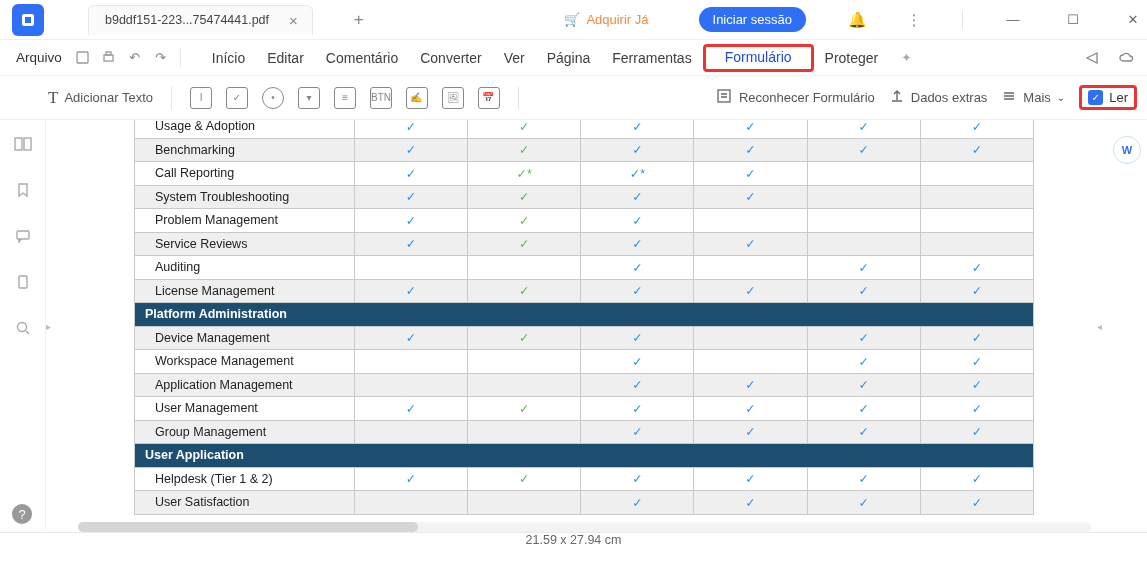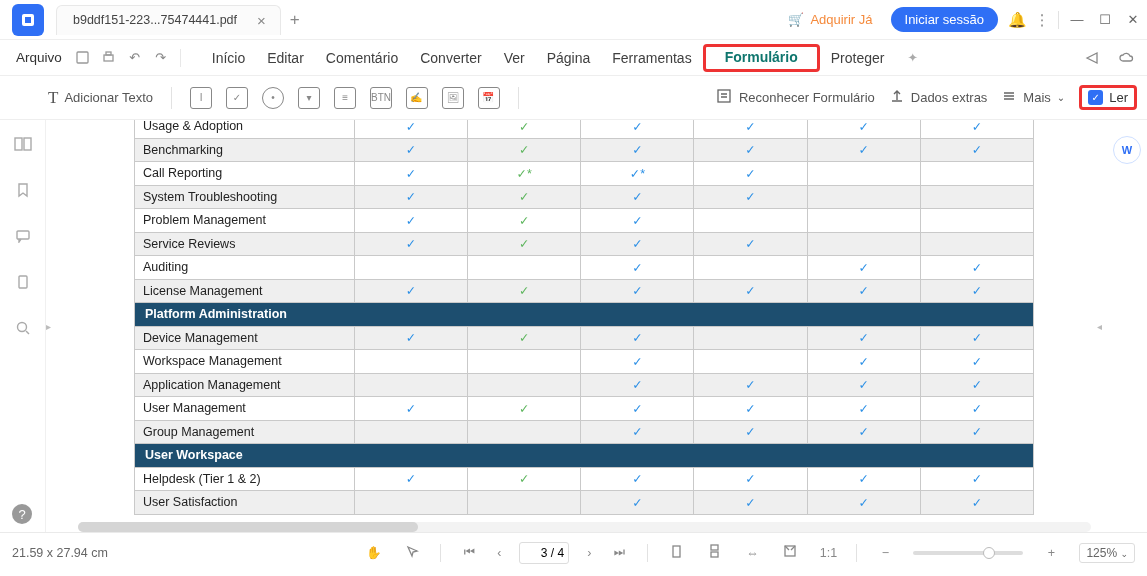--- a/index.html
+++ b/index.html
@@ -1,33 +1,33 @@
 <!DOCTYPE html>
 <html><head>
 <meta charset="utf-8">
 <style>
 * { margin: 0; padding: 0; box-sizing: border-box; font-family: -apple-system, BlinkMacSystemFont, "Segoe UI", Arial, sans-serif; }
 body { width: 1147px; height: 576px; overflow: hidden; background: #fff; font-size: 13px; color: #333; }
 
-.titlebar { height: 40px; display: flex; align-items: center; border-bottom: 1px solid #eee; }
+.titlebar { height: 40px; display: flex; align-items: center; border-bottom: 1px solid #eee; gap: 32px; }
 .app-logo { width: 32px; height: 32px; background: #2f6ff5; border-radius: 6px; margin: 0 12px; display: flex; align-items: center; justify-content: center; }
 .tab { height: 30px; display: flex; align-items: center; padding: 0 14px 0 16px; border-radius: 6px 6px 0 0; background: #fbfbfb; border: 1px solid #e8e8e8; border-bottom: none; font-size: 12.5px; color: #444; gap: 20px; }
 .tab-close { color: #888; font-size: 15px; cursor: pointer; }
 .new-tab { width: 28px; text-align: center; color: #888; font-size: 17px; cursor: pointer; }
 .title-spacer { flex: 1; }
 .acquire { color: #f58a3c; font-size: 13px; display: flex; align-items: center; gap: 6px; padding: 0 10px; cursor: pointer; }
 .signin-btn { background: #2f6ff5; color: #fff; border-radius: 14px; padding: 5px 14px; font-size: 13px; margin: 0 8px; cursor: pointer; }
 .win-btn { width: 28px; height: 40px; display: flex; align-items: center; justify-content: center; color: #666; cursor: pointer; }
 .bell, .dots { width: 24px; text-align: center; color: #888; font-size: 15px; cursor: pointer; }
 
 .menubar { height: 36px; display: flex; align-items: center; border-bottom: 1px solid #eee; padding: 0 8px; gap: 0; }
 .menu-file { padding: 4px 8px; font-size: 13.5px; }
 .mini-icon { width: 26px; height: 26px; display: flex; align-items: center; justify-content: center; color: #888; cursor: pointer; }
 .menu-item { padding: 6px 11px; font-size: 14px; color: #404040; cursor: pointer; }
-.menu-item.active { color: #0f766e; font-weight: 700; }
+.menu-item.active { color: #1d4ed8; font-weight: 400; }
 .menu-hl { border: 3px solid #e33; border-radius: 4px; padding: 2px 8px; }
 .tools-search { color: #aaa; font-size: 12.5px; display: flex; align-items: center; gap: 6px; margin-left: 12px; }
 .menubar .right-icons { margin-left: auto; display: flex; gap: 8px; }
 
 .toolbar { height: 44px; display: flex; align-items: center; border-bottom: 1px solid #eee; padding: 0 10px 0 48px; gap: 14px; }
 .tbtn { display: flex; align-items: center; gap: 6px; color: #555; font-size: 13px; cursor: pointer; }
 .iconbox { width: 22px; height: 22px; border: 1.3px solid #888; border-radius: 3px; display: flex; align-items: center; justify-content: center; font-size: 10px; color: #888; }
 .iconbox.round { border-radius: 50%; }
 .tb-sep { width: 1px; height: 22px; background: #e2e2e2; margin: 0 4px; }
 .toolbar .spacer { flex: 1; }
@@ -39,27 +39,27 @@
 .leftbar .ic { width: 20px; height: 20px; cursor: pointer; display: flex; align-items: center; justify-content: center; }
 .help-badge { position: absolute; left: 12px; bottom: 8px; width: 20px; height: 20px; border-radius: 50%; background: #999; color: #fff; font-size: 13px; display: flex; align-items: center; justify-content: center; }
 .doc-area { flex: 1; position: relative; overflow: hidden; background: #fff; }
 .scrolltrack { position: absolute; bottom: 0; left: 24px; right: 6px; height: 10px; background: #f3f3f3; border-radius: 5px; }
 .scrollthumb { position: absolute; left: 0; top: 0; height: 100%; width: 340px; background: #d5d5d5; border-radius: 5px; }
 .rightpad { width: 42px; position: relative; }
 .word-badge { position: absolute; top: 16px; right: 6px; width: 28px; height: 28px; border-radius: 50%; border: 1px solid #cfe0ff; background: #fff; color: #2f6ff5; font-size: 11px; font-weight: 700; display: flex; align-items: center; justify-content: center; }
 
 table.doc { width: 900px; border-collapse: collapse; margin-left: 80px; margin-top: -6px; table-layout: fixed; }
 table.doc td { border: 1px solid #c9c9c9; height: 23.5px; font-size: 12.5px; vertical-align: middle; padding: 0 10px; text-align: center; color: #2aa0e8; }
-table.doc td.lbl { text-align: left; color: #222; width: 220px; padding-left: 8px; }
+table.doc td.lbl { text-align: left; color: #222; width: 220px; padding-left: 20px; }
 table.doc tr.alt td:not(.hdr) { background: #efefef; }
 table.doc td.hdr { background: #1d4e6f; color: #fff; font-weight: 600; text-align: left; }
 .tick-blue { color: #2a8fe6; }
 .tick-green { color: #5cb55c; }
 
-.statusbar { height: 40px; border-top: 1px solid #eaeaea; display: flex; align-items: center; padding: 0 12px; gap: 18px; font-size: 12.5px; color: #666; }
+.statusbar { height: 40px; border-top: 1px solid #eaeaea; display: flex; align-items: center; padding: 0 12px; gap: 18px; font-size: 12.5px; color: #666; flex-direction: column; }
 .statusbar .sep { width: 1px; height: 18px; background: #e2e2e2; }
 .statusbar .grow { flex: 1; }
 .page-ctrl { display: flex; align-items: center; gap: 10px; }
 .page-input { border: 1px solid #ddd; border-radius: 3px; width: 50px; height: 22px; text-align: center; font-size: 12px; padding-left: 16px; }
 .zoom-slider { width: 110px; height: 4px; background: #ddd; border-radius: 2px; position: relative; }
 .zoom-knob { position: absolute; left: 63%; top: -4px; width: 12px; height: 12px; border-radius: 50%; background: #fff; border: 1px solid #bbb; }
 .zoom-val { border: 1px solid #ddd; border-radius: 3px; padding: 2px 6px; font-size: 12px; }
 .sicon { width: 20px; text-align: center; color: #888; cursor: pointer; }
 </style>
 </head>
@@ -348,21 +348,21 @@
           <tr class="alt">
             <td class="lbl">Group Management</td>
             <td></td>
             <td></td>
             <td><span class="tick-blue">✓</span></td>
             <td><span class="tick-blue">✓</span></td>
             <td><span class="tick-blue">✓</span></td>
             <td><span class="tick-blue">✓</span></td>
           </tr>
           <tr>
-            <td class="hdr" colspan="7">User Workspace</td>
+            <td class="hdr" colspan="7">User Application</td>
           </tr>
           <tr>
             <td class="lbl">Helpdesk (Tier 1 &amp; 2)</td>
             <td><span class="tick-blue">✓</span></td>
             <td><span class="tick-green">✓</span></td>
             <td><span class="tick-blue">✓</span></td>
             <td><span class="tick-blue">✓</span></td>
             <td><span class="tick-blue">✓</span></td>
             <td><span class="tick-blue">✓</span></td>
           </tr>

